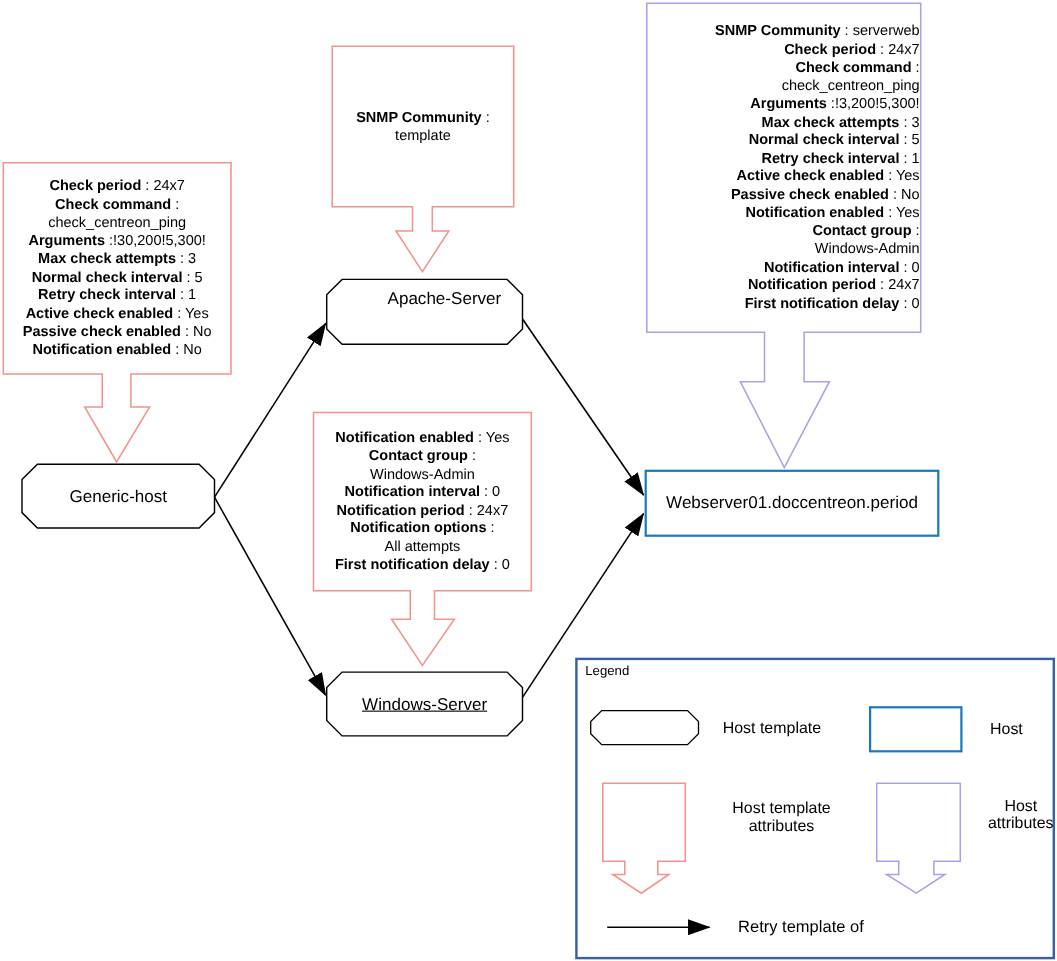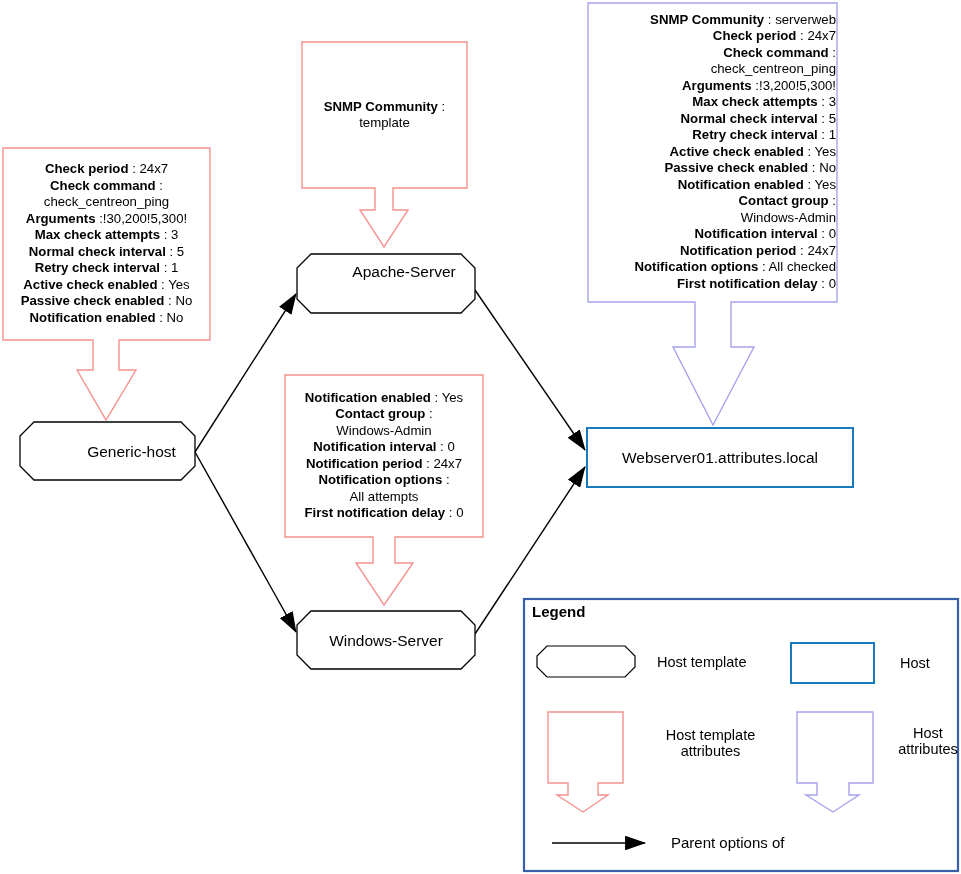--- a/index.html
+++ b/index.html
@@ -6,21 +6,21 @@
   #canvas{
     position:relative;width:961px;height:874px;background:#fff;overflow:hidden;
     font-family:"Liberation Sans","DejaVu Sans",sans-serif;color:#000;
   }
   #shapes{position:absolute;left:0;top:0;width:961px;height:874px;}
   .overlay{position:absolute;display:flex;flex-direction:column;justify-content:center;
     text-align:center;pointer-events:none;}
   .attrs{font-size:13.2px;line-height:16.5px;white-space:nowrap;}
   .attr-line b{font-weight:700;}
   .node-label{font-size:15.5px;line-height:17px;}
-  .legend-title{position:absolute;font-size:15px;font-weight:700;}
+  .legend-title{position:absolute;font-size:12px;font-weight:400;}
   .legend-label{position:absolute;font-size:14.5px;line-height:16px;margin-left:10px;}
   .legend-label.center{text-align:center;}
 </style>
 </head>
 <body>
 
 <div id="canvas">
 
   <svg id="shapes" viewBox="0 0 961 874" xmlns="http://www.w3.org/2000/svg">
     <defs>
@@ -91,40 +91,39 @@
       <div class="attr-line"><b>Max check attempts</b> : 3</div>
       <div class="attr-line"><b>Normal check interval</b> : 5</div>
       <div class="attr-line"><b>Retry check interval</b> : 1</div>
       <div class="attr-line"><b>Active check enabled</b> : Yes</div>
       <div class="attr-line"><b>Passive check enabled</b> : No</div>
       <div class="attr-line"><b>Notification enabled</b> : Yes</div>
       <div class="attr-line"><b>Contact group</b> :</div>
       <div class="attr-line">Windows-Admin</div>
       <div class="attr-line"><b>Notification interval</b> : 0</div>
       <div class="attr-line"><b>Notification period</b> : 24x7</div>
-      <div class="attr-line"><b>Notification options</b> : All checked</div>
       <div class="attr-line"><b>First notification delay</b> : 0</div>
     </div>
 
-  <div class="overlay node-label" style="left:20px;top:422px;width:175px;height:58px;margin-left:24px;">Generic-host</div>
+  <div class="overlay node-label" style="left:20px;top:422px;width:175px;height:58px;">Generic-host</div>
   <div class="overlay node-label" style="left:297px;top:242px;width:214px;height:59px;">Apache-Server</div>
-  <div class="overlay node-label" style="left:297px;top:611px;width:178px;height:58px;">Windows-Server</div>
-  <div class="overlay node-label" style="left:587px;top:428px;width:266px;height:59px;">Webserver01.attributes.local</div>
+  <div class="overlay node-label" style="left:297px;top:611px;width:178px;height:58px;text-decoration:underline;">Windows-Server</div>
+  <div class="overlay node-label" style="left:587px;top:428px;width:266px;height:59px;">Webserver01.doccentreon.period</div>
 
   <div class="legend-title" style="left:532px;top:603px;">Legend</div>
 
   <div class="legend-label" style="left:647px;top:654px;">Host template</div>
 
   <div class="legend-label" style="left:890px;top:655px;">Host</div>
 
   <div class="legend-label center" style="left:618px;top:727px;width:165px;">
     <span>Host template</span><br>
     <span>attributes</span>
   </div>
 
   <div class="legend-label center" style="left:858px;top:725px;width:120px;">
     <span>Host</span><br>
     <span>attributes</span>
   </div>
 
-  <div class="legend-label" style="left:661px;top:835px;font-size:15px;">Parent options of</div>
+  <div class="legend-label" style="left:661px;top:835px;font-size:15px;">Retry template of</div>
 
 </div>
 
 </body></html>

